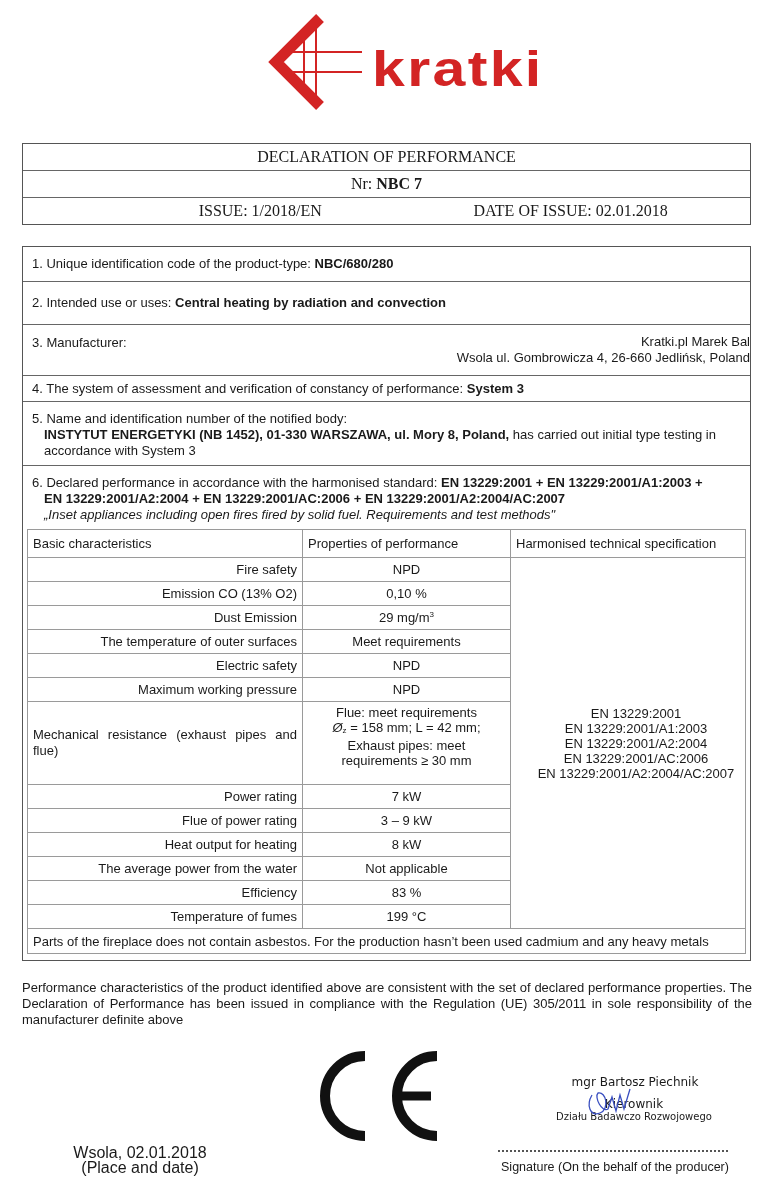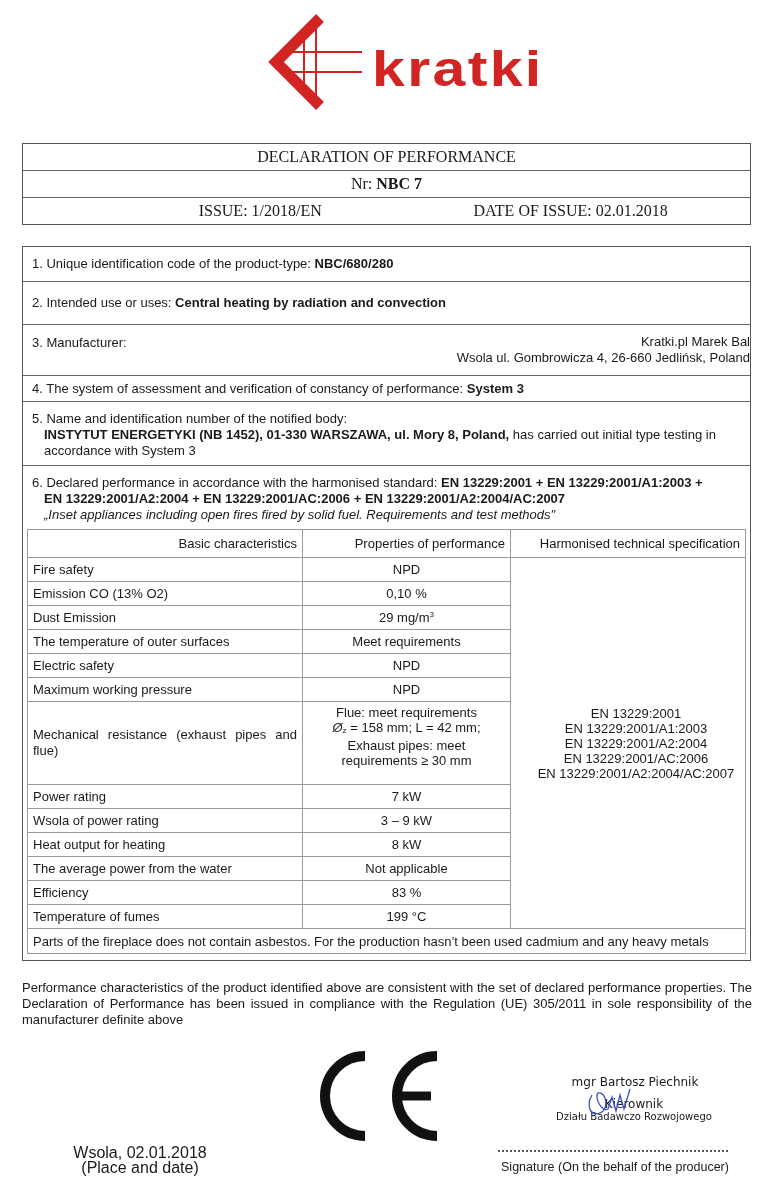--- a/index.html
+++ b/index.html
@@ -31,22 +31,22 @@
   .sec4 { height: 25px; line-height: 25px; }
   .sec5 { height: 64px; padding-top: 9px; line-height: 16px; box-sizing: border-box; }
   .sec5 .indent { padding-left: 12px; }
   .sec6 { border-bottom: none; padding-top: 9px; line-height: 16px; padding-bottom: 6px; }
   .sec6 .indent { padding-left: 12px; }
   .sec6 i { font-style: italic; }
 
   
   table.perf { border-collapse: collapse; margin: 0 4px 6px 4px; width: 719px; font-size: 13px; }
   table.perf td, table.perf th { border: 1px solid #9a9a9a; padding: 0 5px; height: 23px; }
-  table.perf th { font-weight: normal; text-align: right; height: 27px; }
-  table.perf td.c1 { width: 264px; text-align: left; }
+  table.perf th { font-weight: normal; text-align: left; height: 27px; }
+  table.perf td.c1 { width: 264px; text-align: right; }
   table.perf td.c2 { width: 197px; text-align: center; }
   table.perf td.c3 { text-align: center; vertical-align: middle; line-height: 15px; padding-left: 21px; }
   table.perf td.mech { text-align: justify; line-height: 16px; }
   table.perf td.mechv { line-height: 15px; padding-top: 3px; padding-bottom: 16px; margin-top: 16px; }
   table.perf td.note { text-align: left; height: 24px; }
   sup { font-size: 8px; vertical-align: 5px; }
   sub { font-size: 8px; vertical-align: -1px; }
 
   
   .statement { position: absolute; left: 22px; top: 980px; width: 730px; font-size: 13px; line-height: 16px; text-align: justify; }
@@ -167,21 +167,21 @@
         <div><i>Ø</i><sub>z</sub> <span>= 158 mm;  L = 42 mm;</span></div>
         <div>Exhaust pipes: meet</div>
         <div>requirements ≥ 30 mm</div>
       </td>
     </tr>
     <tr>
       <td class="c1">Power rating</td>
       <td class="c2">7 kW</td>
     </tr>
     <tr>
-      <td class="c1">Wsola of power rating</td>
+      <td class="c1">Flue of power rating</td>
       <td class="c2">3 – 9 kW</td>
     </tr>
     <tr>
       <td class="c1">Heat output for heating</td>
       <td class="c2">8 kW</td>
     </tr>
     <tr>
       <td class="c1">The average power from the water</td>
       <td class="c2">Not applicable</td>
     </tr>

